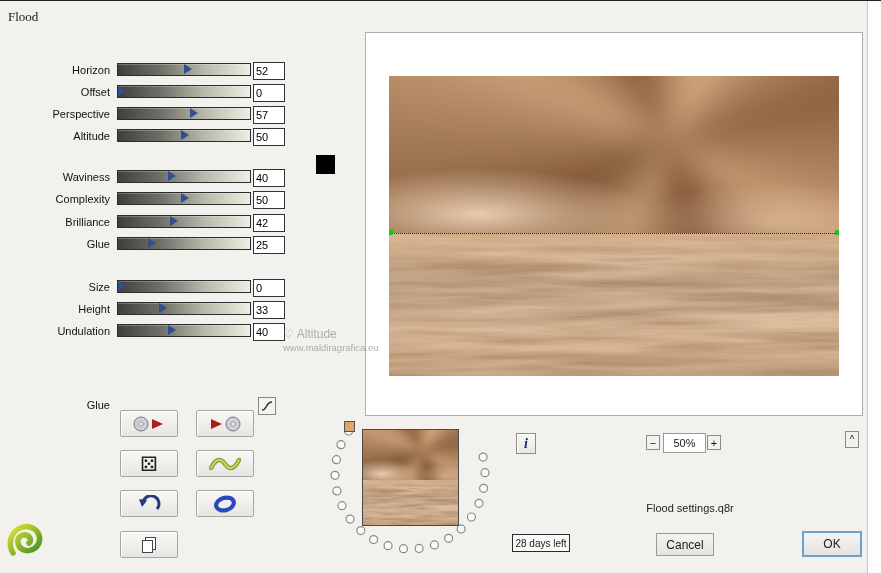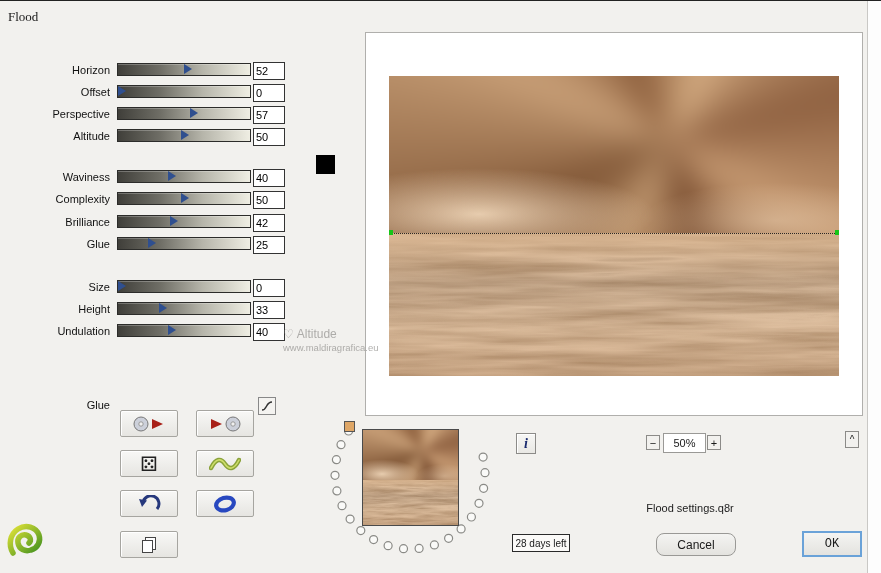--- a/index.html
+++ b/index.html
@@ -80,22 +80,22 @@
   #zoomlvl{left:663px;top:432px;width:41px;height:18px;background:#fff;border:1px solid #9a9996;
            display:flex;align-items:center;justify-content:center;font-size:11px;}
   #zoomin{left:707px;top:434px;width:14px;height:15px;}
   #caretbtn{left:845px;top:430px;width:14px;height:17px;font-size:10px;}
   #settingsname{left:600px;top:501px;width:180px;text-align:center;font-size:11px;color:#1c1c1c;}
   #trial{left:512px;top:533px;width:58px;height:18px;box-sizing:border-box;border:1px solid #2a2a2a;
          background:#fbfaf8;display:flex;align-items:center;justify-content:center;font-size:10px;}
   .winbtn{position:absolute;box-sizing:border-box;background:linear-gradient(#f4f4f2,#e4e3df);
           border:1px solid #9a9996;display:flex;align-items:center;justify-content:center;
           font-size:12px;cursor:pointer;}
-  #cancelbtn{left:656px;top:532px;width:80px;height:23px;border-radius:8px;}
-  #okbtn{left:802px;top:530px;width:60px;height:26px;border:2px solid #6aa2d8;font-family:Liberation Mono, monospace;}
+  #cancelbtn{left:656px;top:532px;width:58px;height:23px;}
+  #okbtn{left:802px;top:530px;width:60px;height:26px;border:2px solid #6aa2d8;}
 
   
   #watermark{left:283px;top:326px;color:rgba(150,148,146,.75);z-index:5;}
   #watermark .l1{font-size:12px;display:flex;align-items:center;gap:3px;}
   #watermark .l2{font-size:9.5px;margin-top:1px;}
   #rightstrip{left:867px;top:0;width:14px;height:573px;background:#fdfdfd;border-left:1px solid #c9c8c5;}
   #logo{left:6px;top:520px;}
 </style>
 </head>
 <body>

